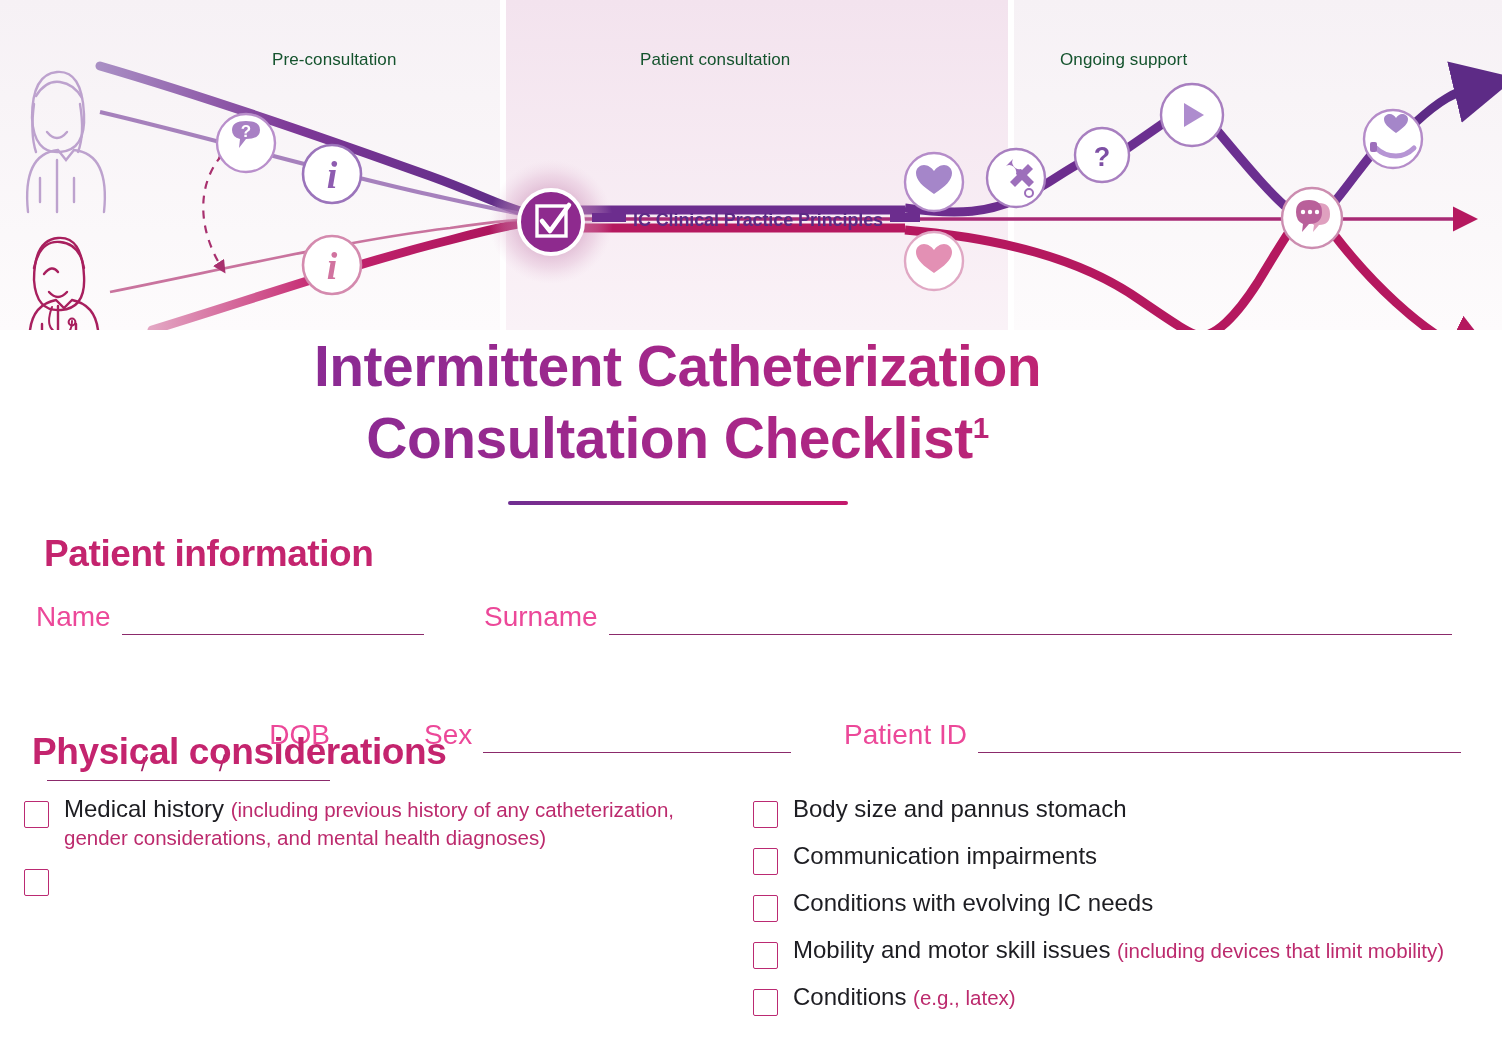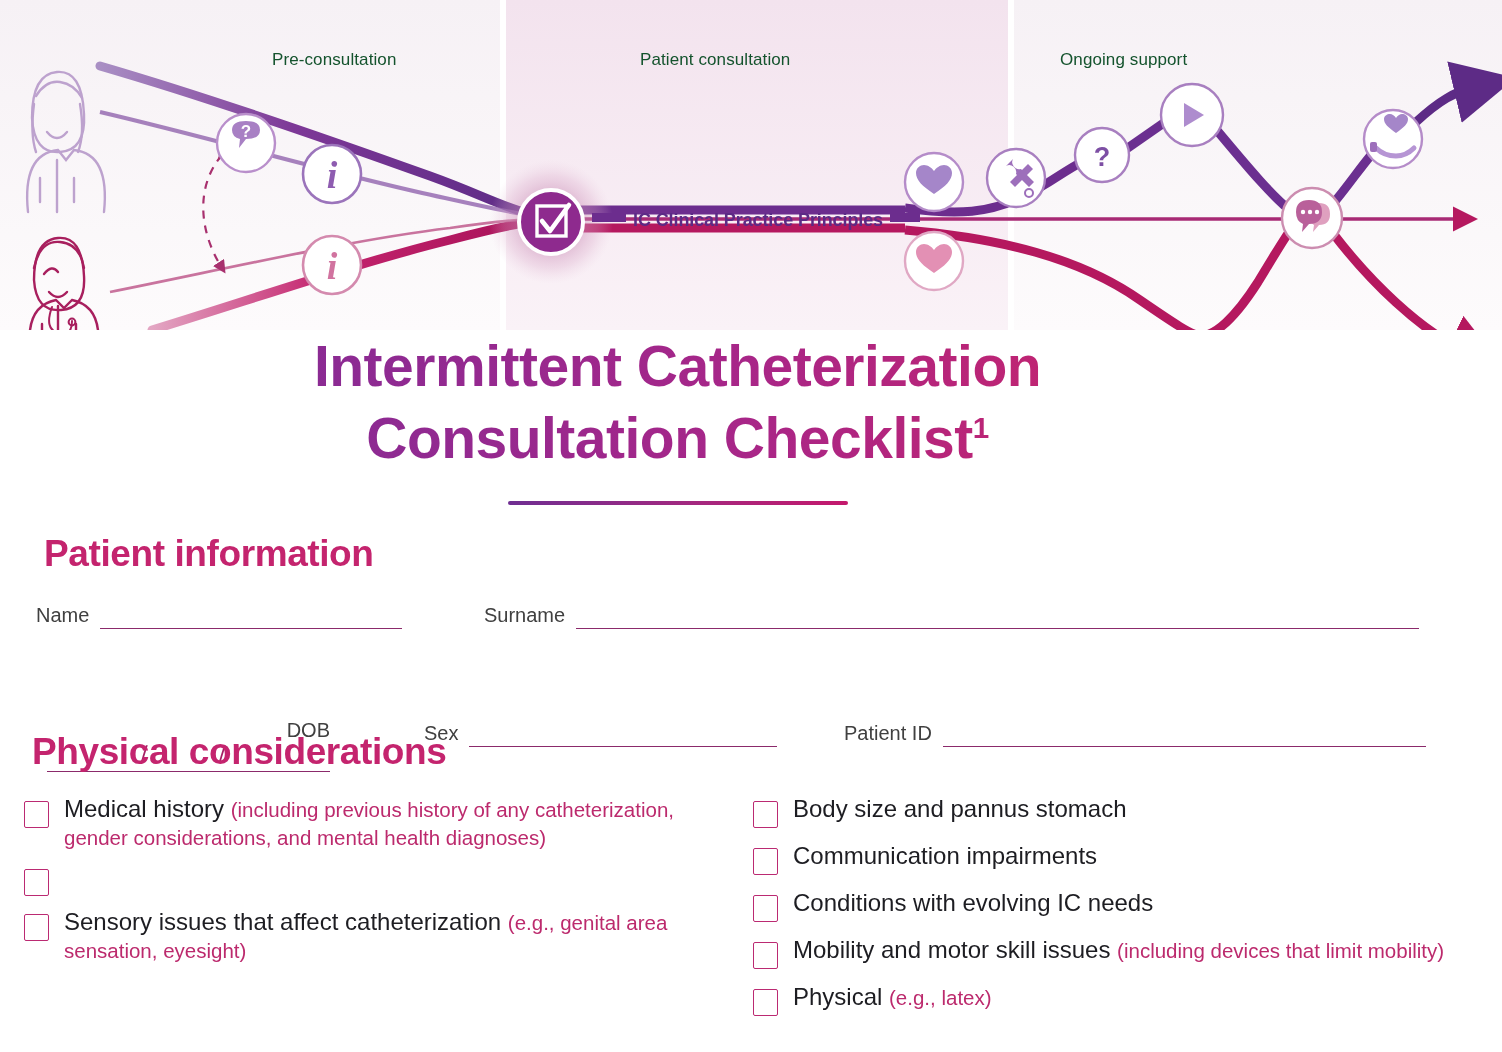--- a/index.html
+++ b/index.html
@@ -61,21 +61,21 @@
   .section-heading{
     font-size:37px;font-weight:bold;color:#c4246e;
     margin:8px;letter-spacing:-0.4px;
     font-family:"Liberation Sans", sans-serif;
   }
   #patient-info{position:absolute;left:36px;top:525px;width:1440px;}
   #patient-info .section-heading{margin-bottom:18px;}
   .field-row{position:relative;height:56px;}
   .field{position:absolute;display:flex;align-items:flex-end;}
   .field-label{
-    font-size:20px;color:#404040;white-space:nowrap;padding-bottom:2px;
+    font-size:28px;color:#ec4899;white-space:nowrap;padding-bottom:2px;
   }
   .field-line{
     border-bottom:1.6px solid #8b2a6b;
     height:27px;margin-left:11px;position:relative;
   }
   .slash{
     position:absolute;bottom:3px;font-size:23px;color:#a31e63;
     transform:skewX(-2deg);
   }
   
@@ -325,24 +325,20 @@
 
       <div class="check-item">
         <span class="checkbox"></span>
         <span class="check-text"><span>Medical history</span> <span class="note">(including previous history of any catheterization, gender considerations, and mental health diagnoses)</span></span>
       </div>
 
       <div class="check-item">
         <span class="checkbox"></span>
       </div>
 
-      <div class="check-item">
-        <span class="checkbox"></span>
-        <span class="check-text"><span>Sensory issues that affect catheterization</span> <span class="note">(e.g., genital area sensation, eyesight)</span></span>
-      </div>
 
     </div>
 
     <div class="col right">
 
       <div class="check-item">
         <span class="checkbox"></span>
         <span class="check-text"><span>Body size and pannus stomach</span> <span class="note"></span></span>
       </div>
 
@@ -356,18 +352,18 @@
         <span class="check-text"><span>Conditions with evolving IC needs</span> <span class="note"></span></span>
       </div>
 
       <div class="check-item">
         <span class="checkbox"></span>
         <span class="check-text"><span>Mobility and motor skill issues</span> <span class="note">(including devices that limit mobility)</span></span>
       </div>
 
       <div class="check-item">
         <span class="checkbox"></span>
-        <span class="check-text"><span>Physical</span> <span class="note">(e.g., latex)</span></span>
+        <span class="check-text"><span>Conditions</span> <span class="note">(e.g., latex)</span></span>
       </div>
 
     </div>
   </div>
 </div>
 
 </body></html>

